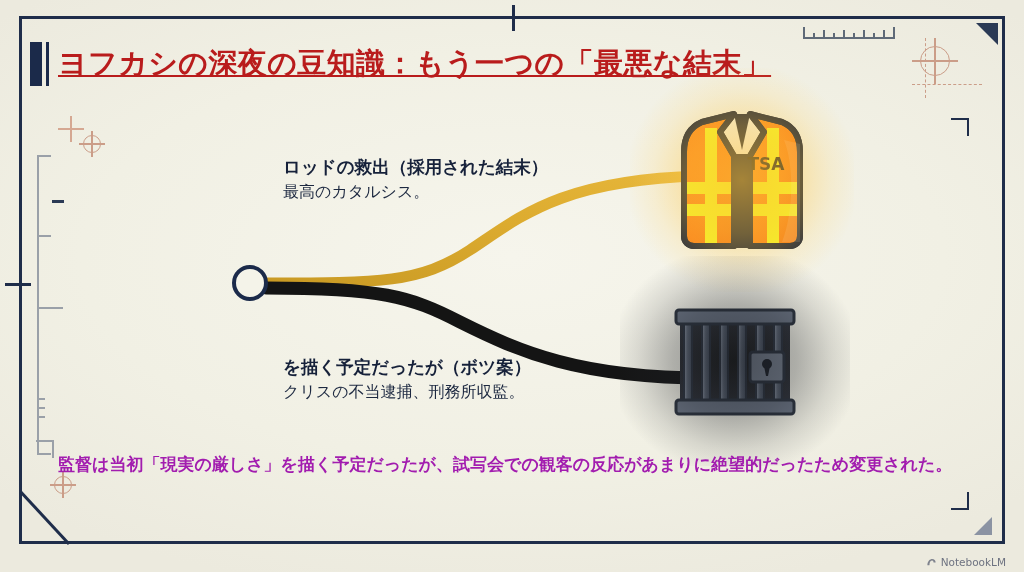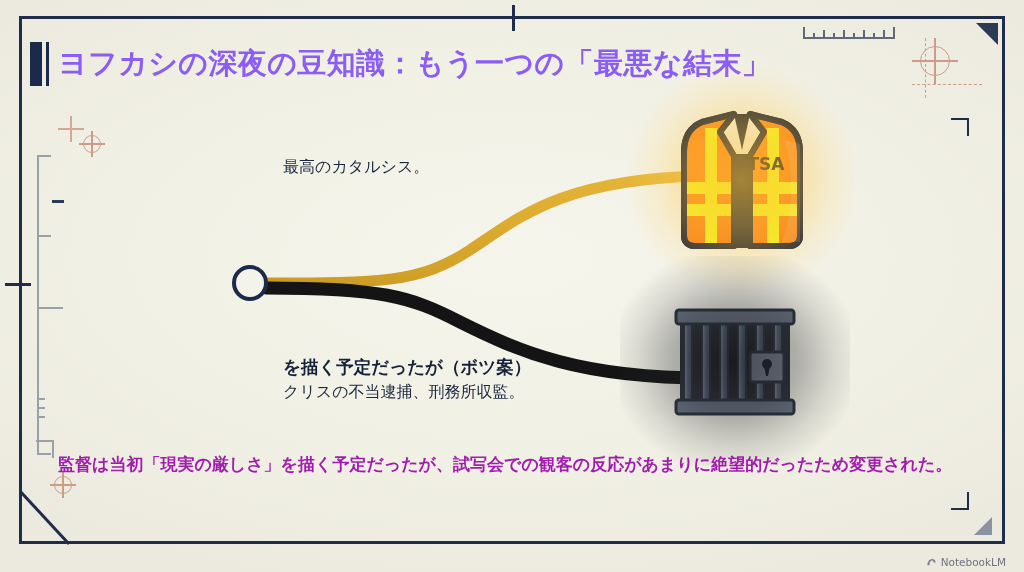--- a/index.html
+++ b/index.html
@@ -193,23 +193,24 @@
     position: absolute;
     left: 46px; top: 42px;
     width: 3px; height: 44px;
     background: #1b2a4a;
   }
   .page-title {
     position: absolute;
     left: 58px; top: 44px;
     font-size: 29px;
     font-weight: bold;
-    color: #8b5cf6;
+    color: #b91c1c;
     letter-spacing: 0.4px;
     white-space: nowrap;
+    text-decoration: underline;
   }
 
   
   .branch-svg {
     position: absolute;
     left: 0; top: 0;
     width: 1024px; height: 572px;
     pointer-events: none;
   }
 
@@ -393,20 +394,21 @@
     </defs>
 
     <path d="M 266,283 C 380,283 420,283 470,250 C 520,217 560,180 700,176" fill="none" stroke="url(#goldGrad)" stroke-width="11" stroke-linecap="round"></path>
 
     <path d="M 266,288 C 380,288 410,296 460,322 C 520,352 580,378 706,378" fill="none" stroke="#141414" stroke-width="13" stroke-linecap="round"></path>
   </svg>
 
   <div class="node-circle"></div>
 
   <div class="branch-label" id="label-good">
+    <div class="head">ロッドの救出（採用された結末）</div>
     <div class="sub">最高のカタルシス。</div>
   </div>
 
   <div class="branch-label" id="label-bad">
     <div class="head">を描く予定だったが（ボツ案）</div>
     <div class="sub">クリスの不当逮捕、刑務所収監。</div>
   </div>
 
   <div class="vest-wrap">
     <div class="vest-glow"></div>

